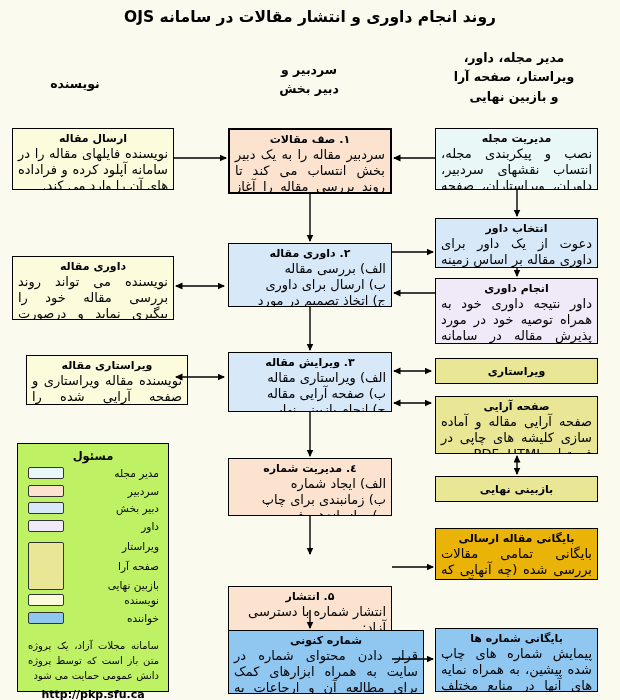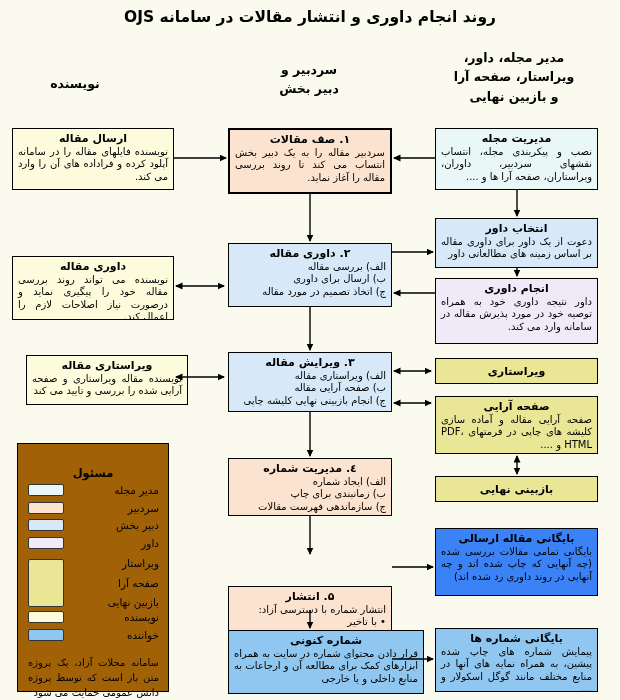--- a/index.html
+++ b/index.html
@@ -20,28 +20,28 @@
     position:absolute;font-weight:bold;font-size:12.5px;
     text-align:center;line-height:1.55;white-space:pre-line;
   }
   .box{
     position:absolute;box-sizing:border-box;
     border:1.5px solid #000;
     padding:2px 5px;overflow:hidden;
   }
   .box.thick{border-width:2px;}
   .box .t{font-weight:bold;text-align:center;font-size:11px;margin:1px 0;}
-  .box .b{font-size:10px;line-height:1.24;text-align:justify;}
+  .box .b{font-size:13px;line-height:1.24;text-align:justify;}
   .box .b.list{text-align:right;white-space:pre-line;}
   .box.title-only{display:flex;align-items:center;justify-content:center;padding:0;}
   .box.title-only .t{margin:0;}
   .legend{
     position:absolute;left:17px;top:443px;width:152px;height:249px;
-    box-sizing:border-box;border:1.5px solid #000;background:#a16207;
-    padding-top:20px;
+    box-sizing:border-box;border:1.5px solid #000;background:#bef264;
+    padding-top:3px;
   }
   .legend-title{text-align:center;font-weight:bold;font-size:11.5px;margin:2px 0 4px;}
   .legend-row{
     display:flex;align-items:flex-start;justify-content:space-between;
     padding:0 9px 0 10px;height:17.5px;
   }
   .legend-row .lab{font-size:10.5px;}
   .swatch{width:36px;height:12px;border:1.5px solid #333;border-radius:2px;box-sizing:border-box;}
   .legend-row.multi{height:57px;align-items:center;}
   .legend-row.multi .labs{display:flex;flex-direction:column;justify-content:space-between;height:100%;padding:3px 0;box-sizing:border-box;}
@@ -139,21 +139,21 @@
 
   <div class="box" style="left: 435px; top: 396px; width: 163px; height: 58px; background-color: rgb(233, 231, 149);">
     <div class="t">صفحه آرایی</div>
     <div class="b">صفحه آرایی مقاله و آماده سازی کلیشه های چاپی در فرمتهای PDF، HTML و ....</div>
   </div>
 
   <div class="box title-only" style="left: 435px; top: 476px; width: 163px; height: 26px; background-color: rgb(233, 231, 149);">
     <div class="t">بازبینی نهایی</div>
   </div>
 
-  <div class="box" style="left: 435px; top: 528px; width: 163px; height: 68px; background-color: #3b82f6;">
+  <div class="box" style="left: 435px; top: 528px; width: 163px; height: 52px; background-color: #eab308;">
     <div class="t">بایگانی مقاله ارسالی</div>
     <div class="b">بایگانی تمامی مقالات بررسی شده (چه آنهایی که چاپ شده اند و چه آنهایی در روند داوری رد شده اند)</div>
   </div>
 
   <div class="box" style="left: 435px; top: 628px; width: 163px; height: 64px; background-color: rgb(143, 199, 241);">
     <div class="t">بایگانی شماره ها</div>
     <div class="b">پیمایش شماره های چاپ شده پیشین، به همراه نمایه های آنها در منابع مختلف مانند گوگل اسکولار و ....</div>
   </div>
 
   <div class="legend">

